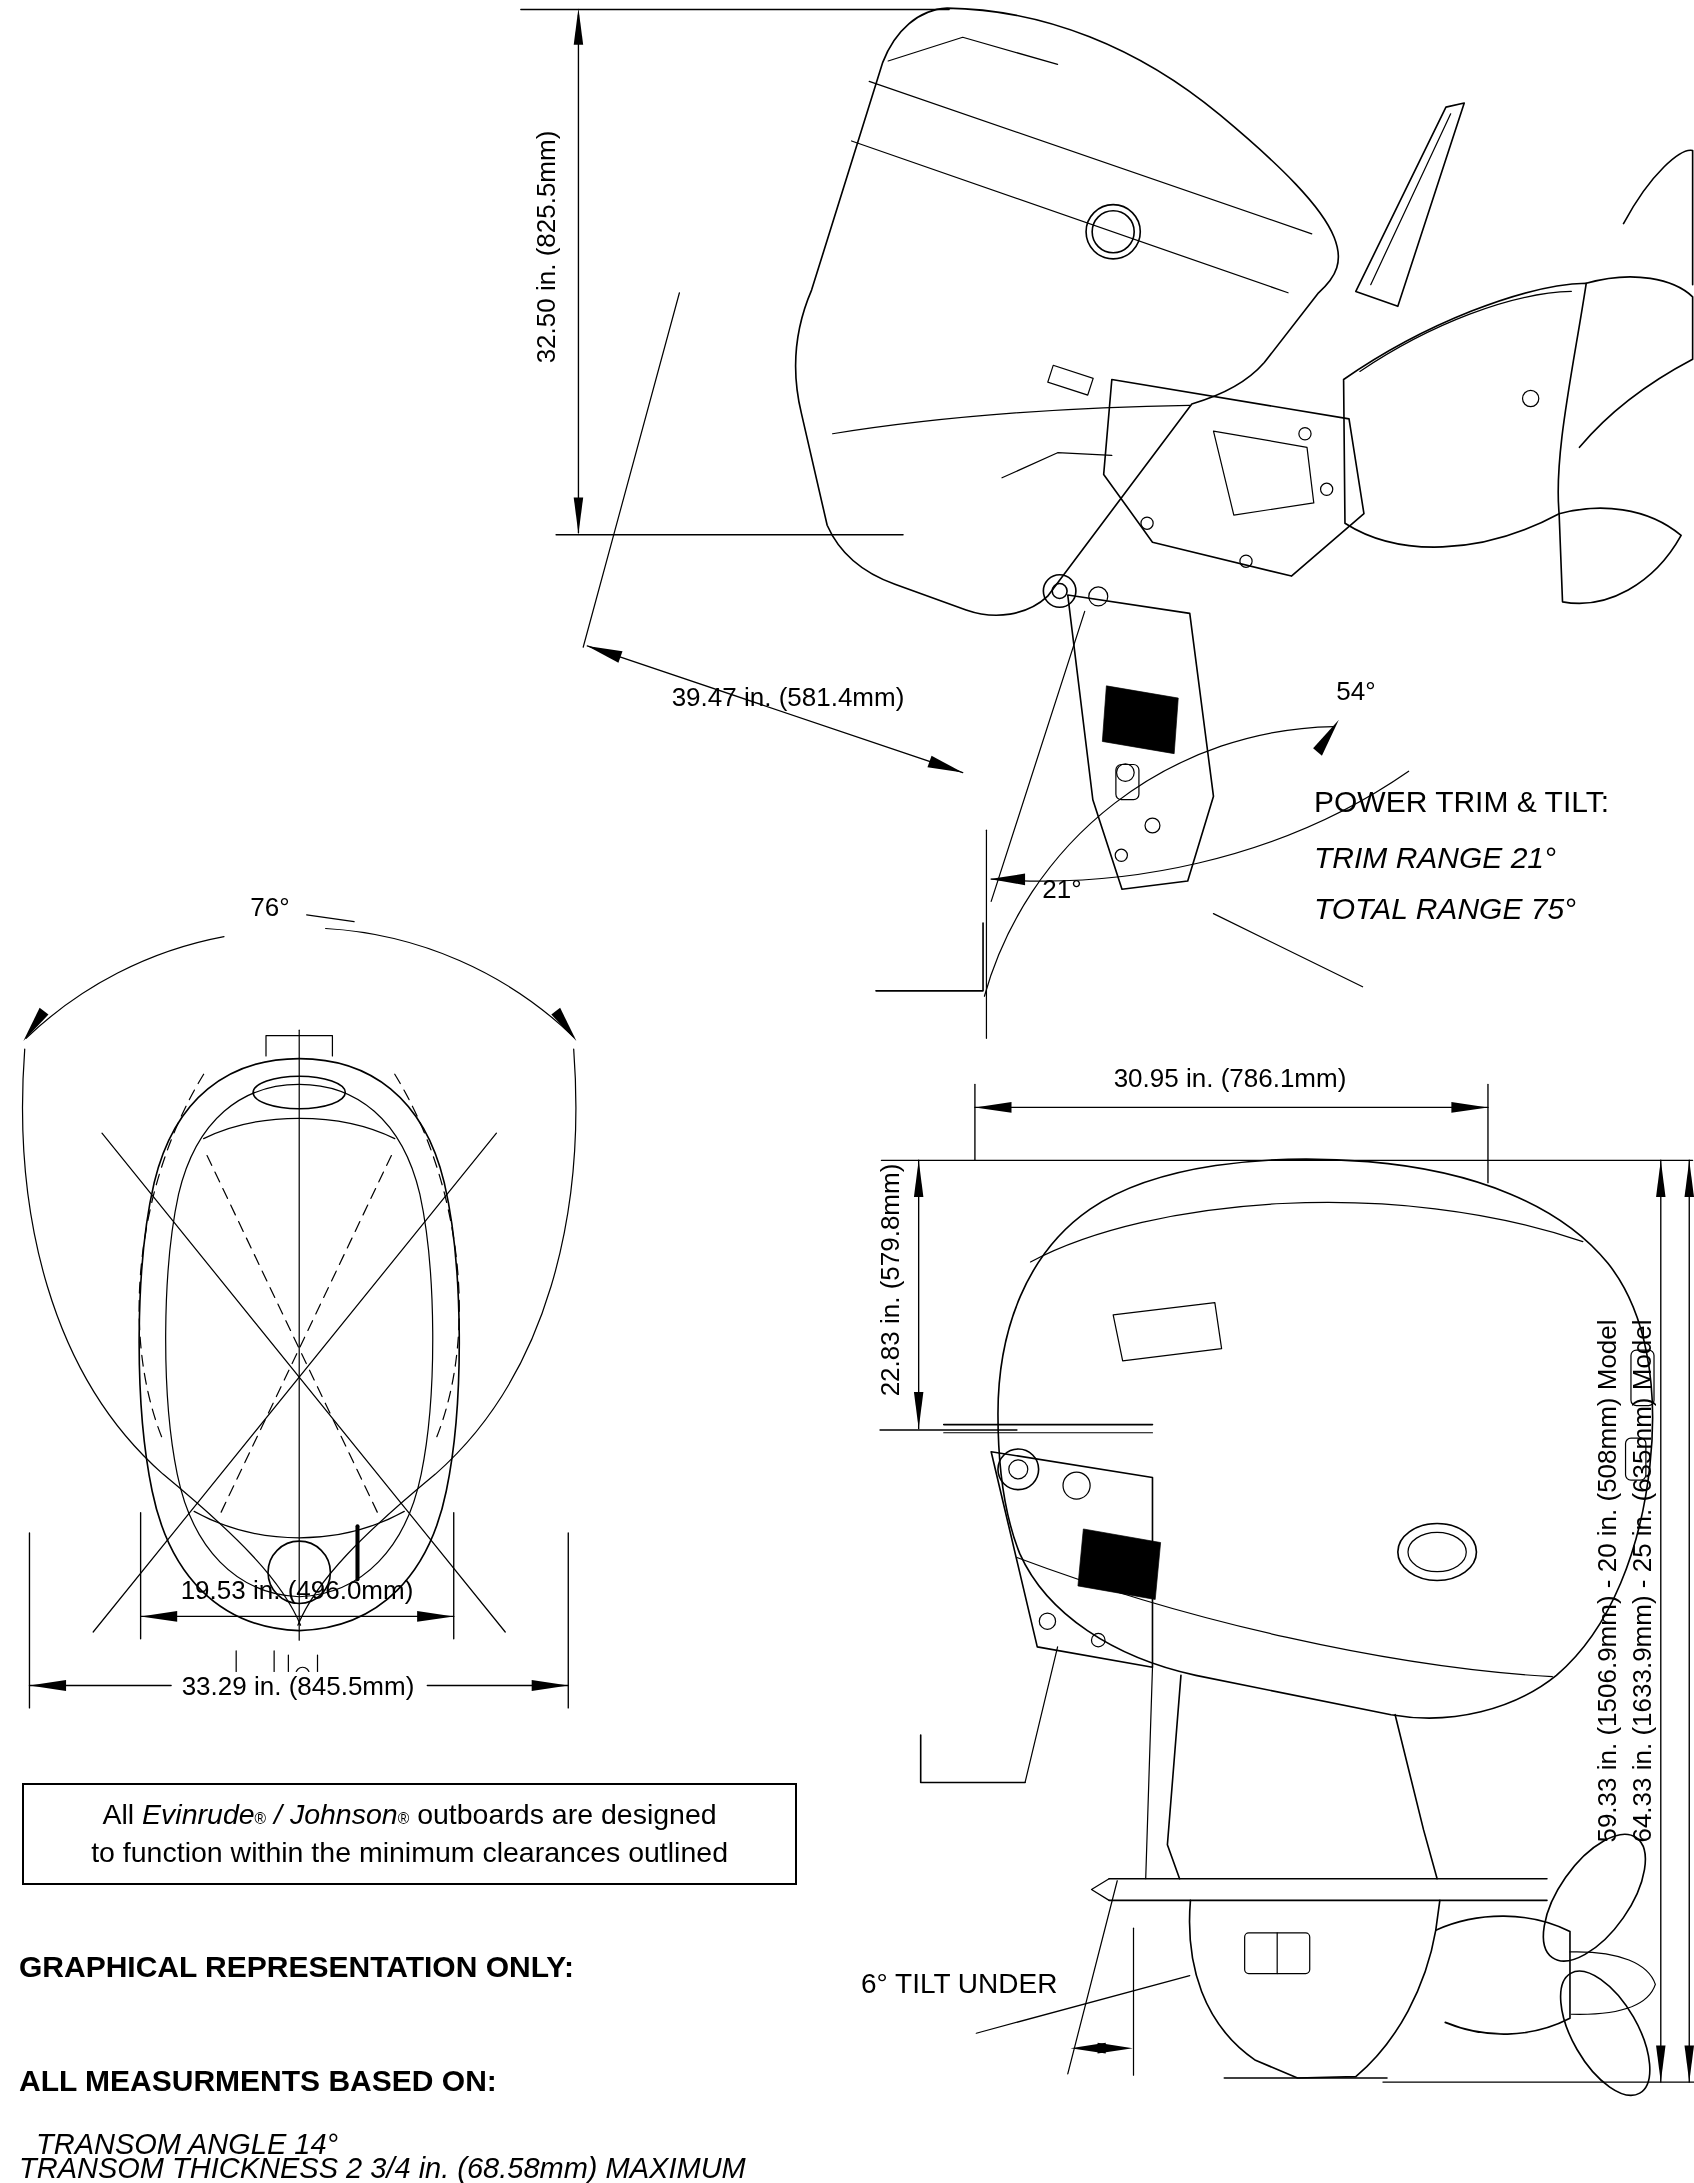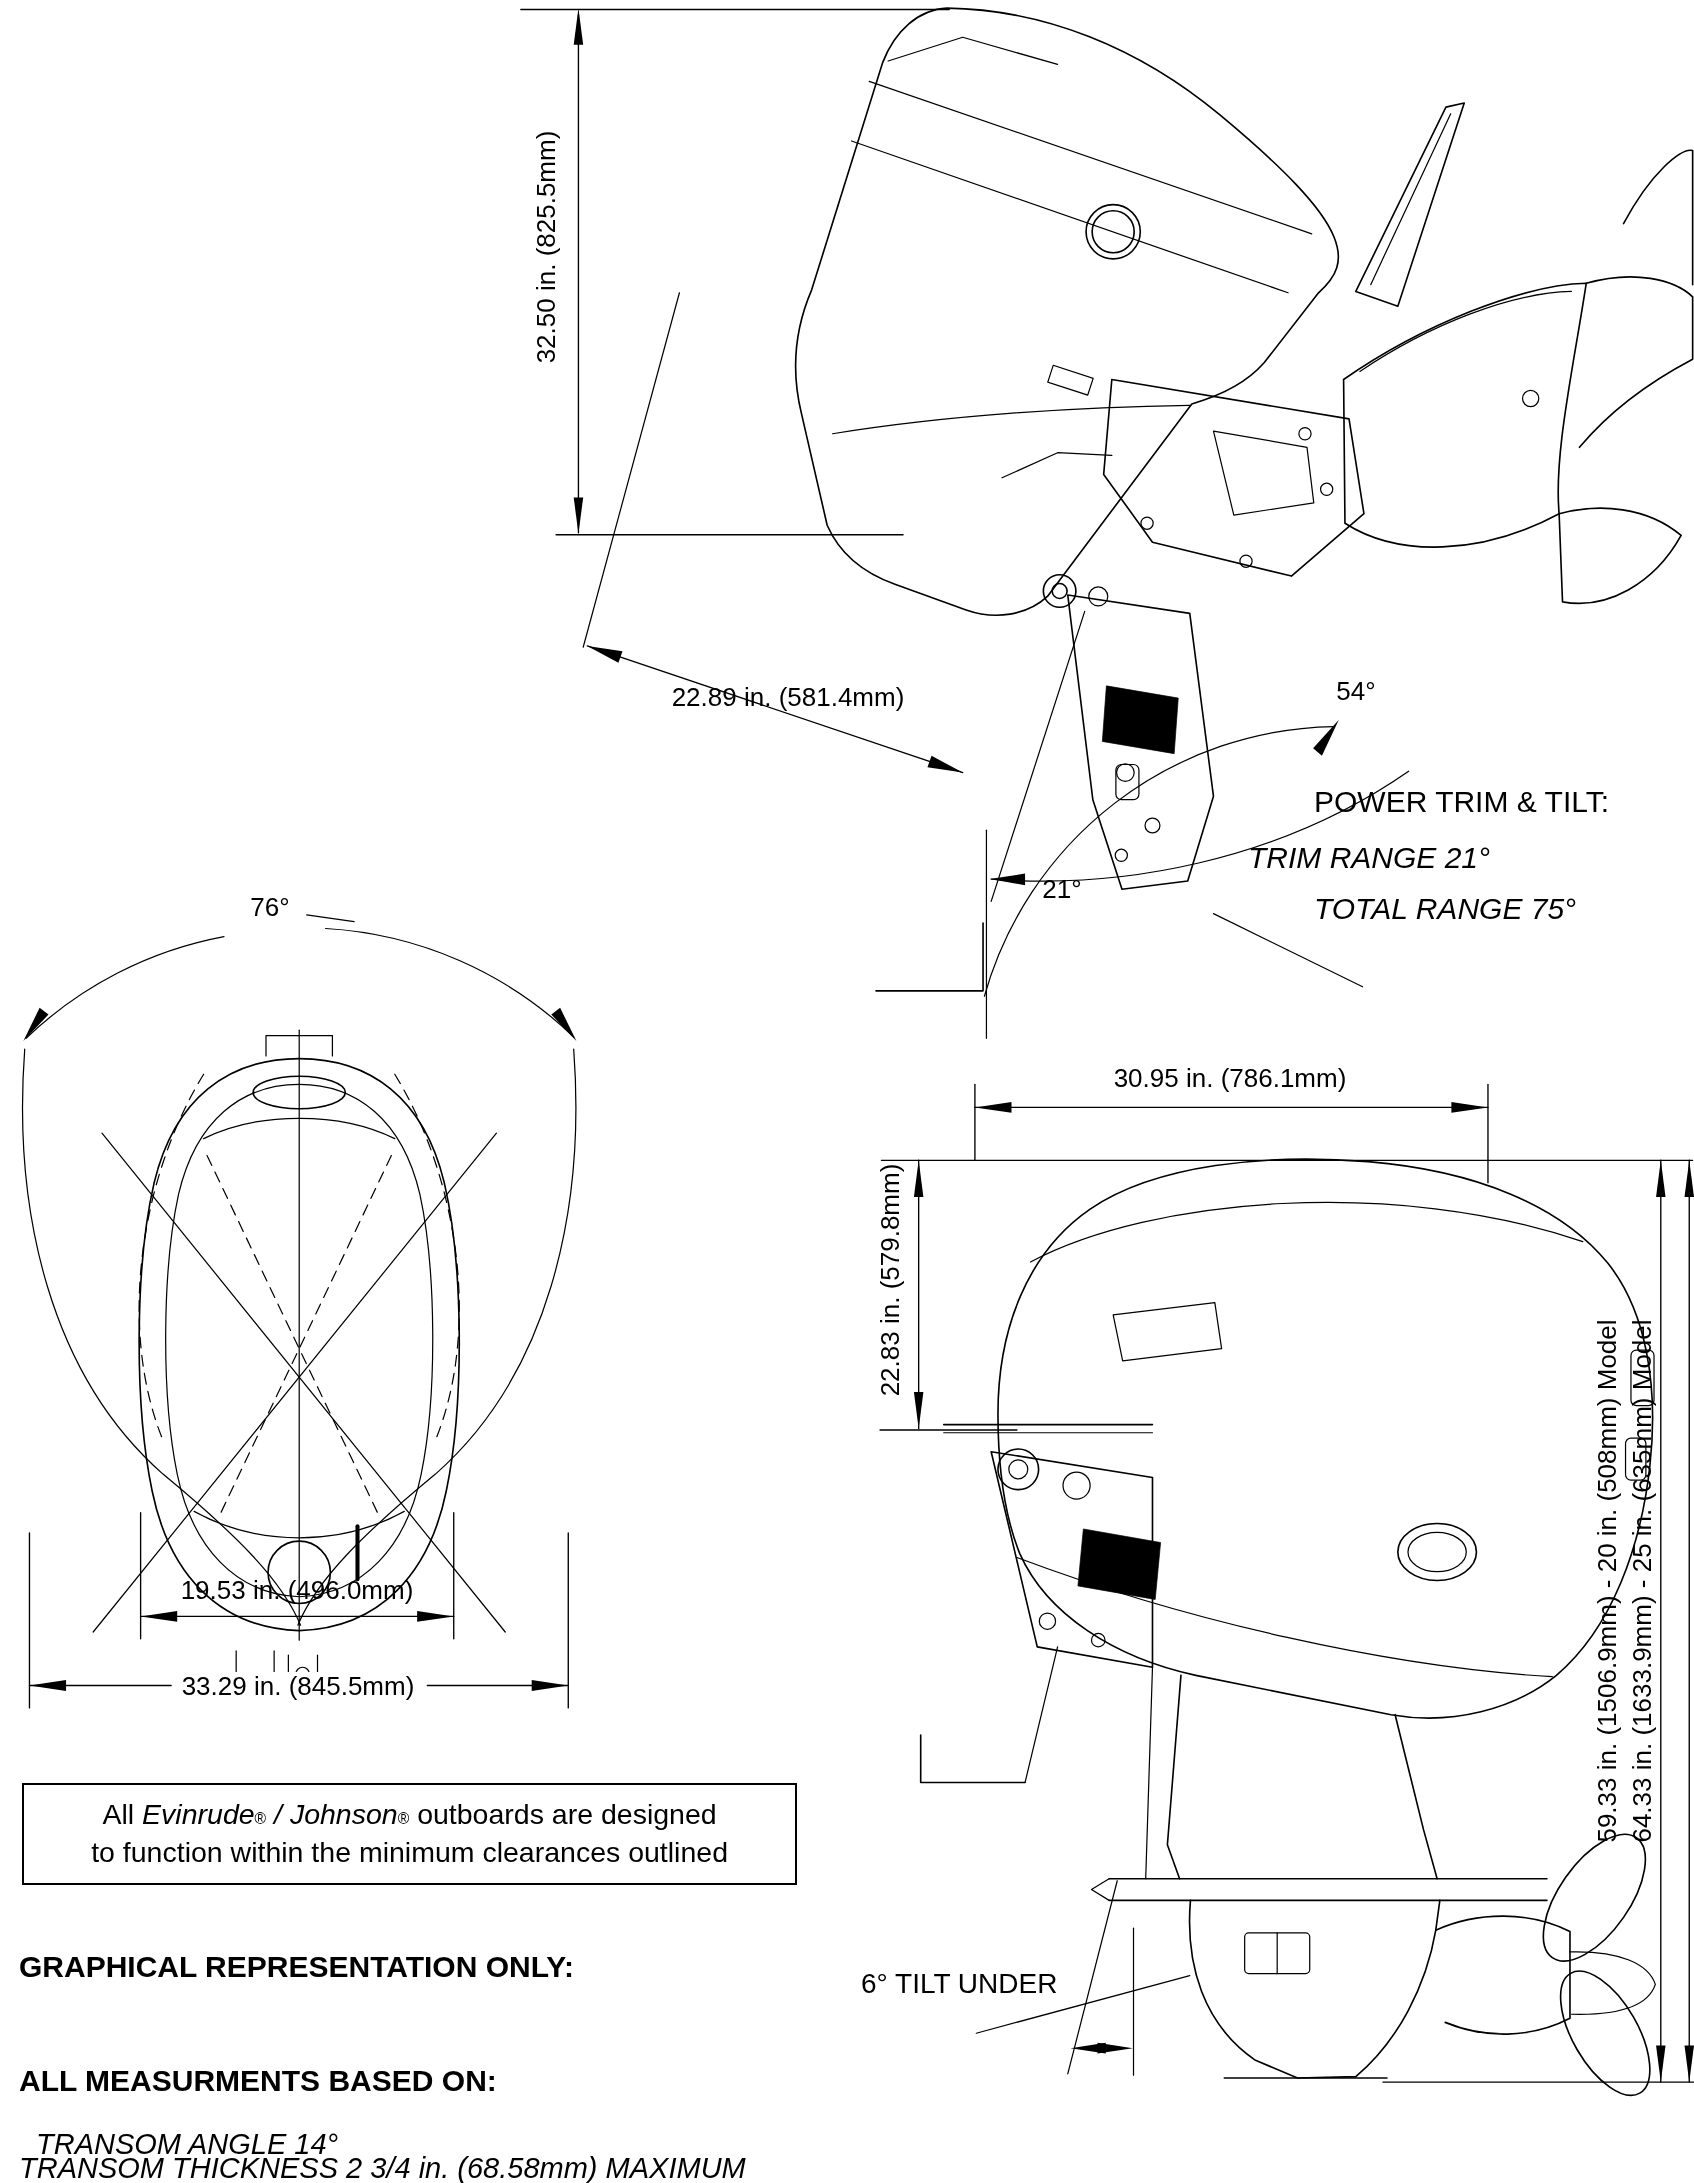--- a/index.html
+++ b/index.html
@@ -224,28 +224,28 @@
       <circle class="thin" cx="1545" cy="2392" r="12"></circle>
       <circle class="thin" cx="1620" cy="2420" r="10"></circle>
       <path class="thin" d="M 1560,2430 L 1512,2630"></path>
       <polyline points="1512,2630 1358,2630 1358,2560"></polyline>
       <line class="thin" x1="1700" y1="2460" x2="1690" y2="2772"></line>
     </g>
   </svg>
 
   <div class="lbl rot" style="left:546px;top:247px;">32.50 in. (825.5mm)</div>
 
-  <div class="lbl ctr" style="left:788px;top:697px;">22.89 in. (581.4mm)</div>
+  <div class="lbl ctr" style="left:788px;top:697px;">39.47 in. (581.4mm)</div>
 
   <div class="lbl ctr" style="left:1356px;top:691px;">54°</div>
 
   <div class="lbl ctr" style="left:1062px;top:889px;">21°</div>
 
   <div class="lbl ptt bold" style="left:1314px;top:786px;">POWER TRIM &amp; TILT:</div>
-  <div class="lbl ptt ital" style="left:1248px;top:842px;text-align:center;">TRIM RANGE 21°</div>
+  <div class="lbl ptt ital" style="left:1314px;top:842px;text-align:center;">TRIM RANGE 21°</div>
   <div class="lbl ptt ital" style="left:1314px;top:893px;">TOTAL RANGE 75°</div>
 
   <div class="lbl ctr" style="left:270px;top:907px;">76°</div>
 
   <div class="lbl ctr" style="left:297px;top:1590px;">19.53 in. (496.0mm)</div>
 
   <div class="lbl ctr bgwhite" style="left:298px;top:1686px;">33.29 in. (845.5mm)</div>
 
   <div class="lbl ctr" style="left:1230px;top:1078px;">30.95 in. (786.1mm)</div>
 

